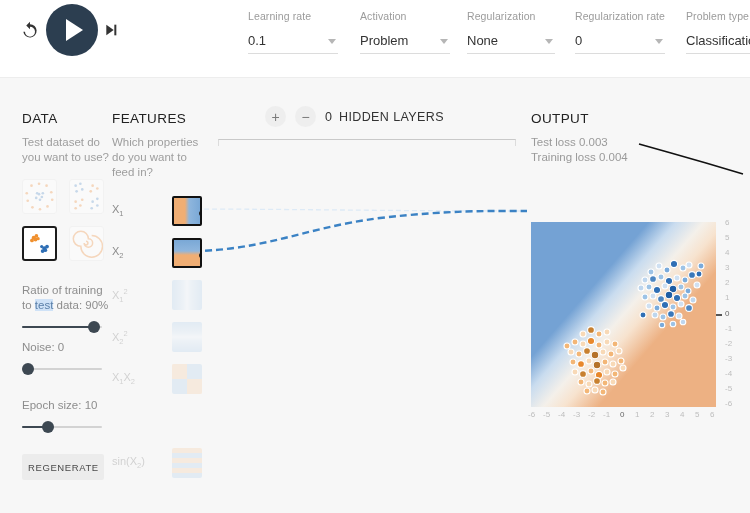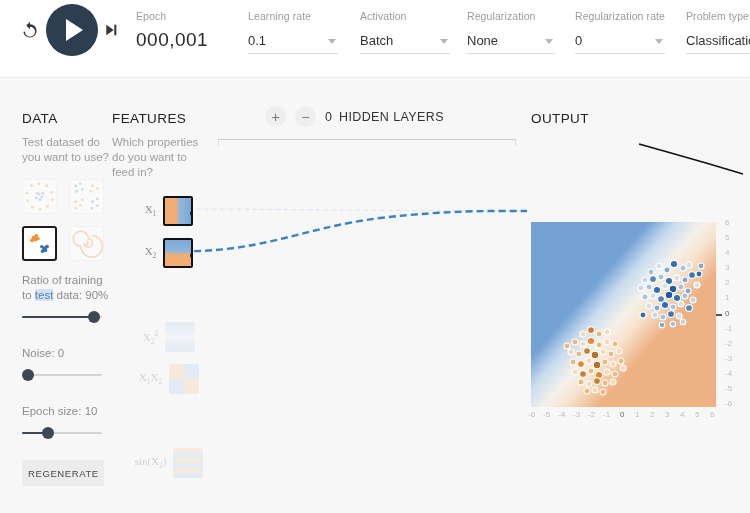--- a/index.html
+++ b/index.html
@@ -110,22 +110,22 @@
   #regen-btn {
     margin-top: 20px; width: 82px; height: 26px;
     background: #ececec; border: none; border-radius: 2px;
     font-size: 9.5px; color: #4a4a4a; letter-spacing: .6px;
     cursor: pointer; font-family: "Liberation Sans", sans-serif;
   }
 
   
   #feat-col { position: absolute; left: 112px; top: 33px; width: 90px; }
   .feat-row {
-    position: absolute; left: 12px; width: 90px; height: 32px;
-    display: flex; align-items: center; justify-content: center; font-family: Liberation Serif, serif;
+    position: absolute; left: 0; width: 90px; height: 32px;
+    display: flex; align-items: center; justify-content: space-between;
   }
   .feat-name {
     font-size: 11px; color: #8c8c8c; margin-right: 7px; white-space: nowrap;
   }
   .feat-name sub { font-size: 7.5px; }
   .feat-name sup { font-size: 7.5px; }
   .feat-box {
     width: 30px; height: 30px; border-radius: 2px; position: relative;
     overflow: hidden; cursor: pointer; flex: 0 0 auto;
   }
@@ -195,37 +195,33 @@
     </svg>
     <div class="play-btn">
       <div class="play-tri"></div>
     </div>
     <svg class="step-icon" viewBox="0 0 24 24">
       <path d="M5 4l11 8L5 20z" fill="#333"></path>
         <rect x="17" y="4" width="3" height="16" fill="#333"></rect>
     </svg>
   </div>
 
-  <div class="hfield" style="left:136px;width:100px">
-    <div class="hlabel">Epoch</div>
-    <div class="hvalue-big">000,001</div>
-  </div>
 
   <div class="hfield" style="left:248px;width:90px">
     <div class="hlabel">Learning rate</div>
     <div class="hselect">
       <span>0.1</span>
       <i class="caret"></i>
     </div>
   </div>
 
   <div class="hfield" style="left:360px;width:90px">
     <div class="hlabel">Activation</div>
     <div class="hselect">
-      <span>Batch</span>
+      <span>Problem</span>
       <i class="caret"></i>
     </div>
   </div>
 
   <div class="hfield" style="left:467px;width:88px">
     <div class="hlabel">Regularization</div>
     <div class="hselect">
       <span>None</span>
       <i class="caret"></i>
     </div>
@@ -324,32 +320,32 @@
             </g>
         </svg>
       </div>
       <div class="ds-thumb">
         <svg viewBox="0 0 35 35" width="33" height="33">
           <path d="M17 17 m0 -2 a2 2 0 1 1 -2 2 a4.5 4.5 0 1 0 4.5 -4.5 a8 8 0 1 0 -8 8 a11.5 11.5 0 1 0 11.5 -11.5" fill="none" stroke="#f4a460" stroke-width="1.6"></path>
         </svg>
       </div>
     </div>
 
-    <div style="margin-top:12px">
+    <div style="margin-top:22px">
       <div class="slider-label">
         <span>Ratio of training to </span><span class="hl">test</span><span> data: </span><span>90%</span>
       </div>
       <div class="slider-wrap">
         <div class="track"></div>
         <div class="track-fill" style="width:72px"></div>
         <div class="knob" style="left:66px"></div>
       </div>
     </div>
 
-    <div style="margin-top:22px">
+    <div style="margin-top:6px">
       <div class="slider-label">
         <span>Noise: </span><span>0</span>
       </div>
       <div class="slider-wrap">
         <div class="track"></div>
         <div class="knob" style="left:0px"></div>
       </div>
     </div>
 
     <div style="margin-top:22px">
@@ -377,20 +373,24 @@
       </span>
     </div>
 
     <div class="feat-row" style="top:126px">
       <span class="feat-name">X<sub>2</sub></span>
       <span class="feat-box active" style="background:linear-gradient(180deg,#7aa8d6 0%,#8fb6dd 42%,#f0ae74 58%,#f0ae74 100%)">
         <i class="node-dot"></i>
       </span>
     </div>
 
+    <div class="feat-row inactive" style="top:168px">
+      <span class="feat-name">X<sub>1</sub><sup>2</sup></span>
+      <span class="feat-box dim" style="background:linear-gradient(90deg,#bcd6ee 0%,#d8e7f5 35%,#eef4fb 50%,#d8e7f5 65%,#bcd6ee 100%)"></span>
+    </div>
 
     <div class="feat-row inactive" style="top:210px">
       <span class="feat-name">X<sub>2</sub><sup>2</sup></span>
       <span class="feat-box dim" style="background:linear-gradient(180deg,#bcd6ee 0%,#d8e7f5 35%,#eef4fb 50%,#d8e7f5 65%,#bcd6ee 100%)"></span>
     </div>
 
     <div class="feat-row inactive" style="top:252px">
       <span class="feat-name">X<sub>1</sub>X<sub>2</sub></span>
       <span class="feat-box dim" style="background:
           linear-gradient(135deg, rgba(255,255,255,0) 46%, #ffffff 50%, rgba(255,255,255,0) 54%),
@@ -410,20 +410,24 @@
   <div id="hl-header">
     <div class="circ-btn">+</div>
     <div class="circ-btn">−</div>
     <div id="hl-count">0</div>
     <div id="hl-text">HIDDEN LAYERS</div>
   </div>
   <div id="hl-bracket"></div>
 
   <div id="out-col">
     <div class="col-title">OUTPUT</div>
+    <div id="loss-lines">
+      <div class="loss-line">Test loss 0.003</div>
+      <div class="loss-line">Training loss 0.004</div>
+    </div>
 
     <svg id="loss-chart" viewBox="0 0 120 45">
       <polyline points="8,8 40,17 75,27 112,38" fill="none" stroke="#111" stroke-width="1.6"></polyline>
     </svg>
 
     <div id="heat">
       <svg viewBox="0 0 185 185" width="185" height="185">
         <g>
           <circle cx="120" cy="50" r="3" fill="#9dc3e6" stroke="#fff" stroke-width="1.1"></circle>
           <circle cx="128" cy="44" r="3" fill="#cfe0f2" stroke="#fff" stroke-width="1.1"></circle>

